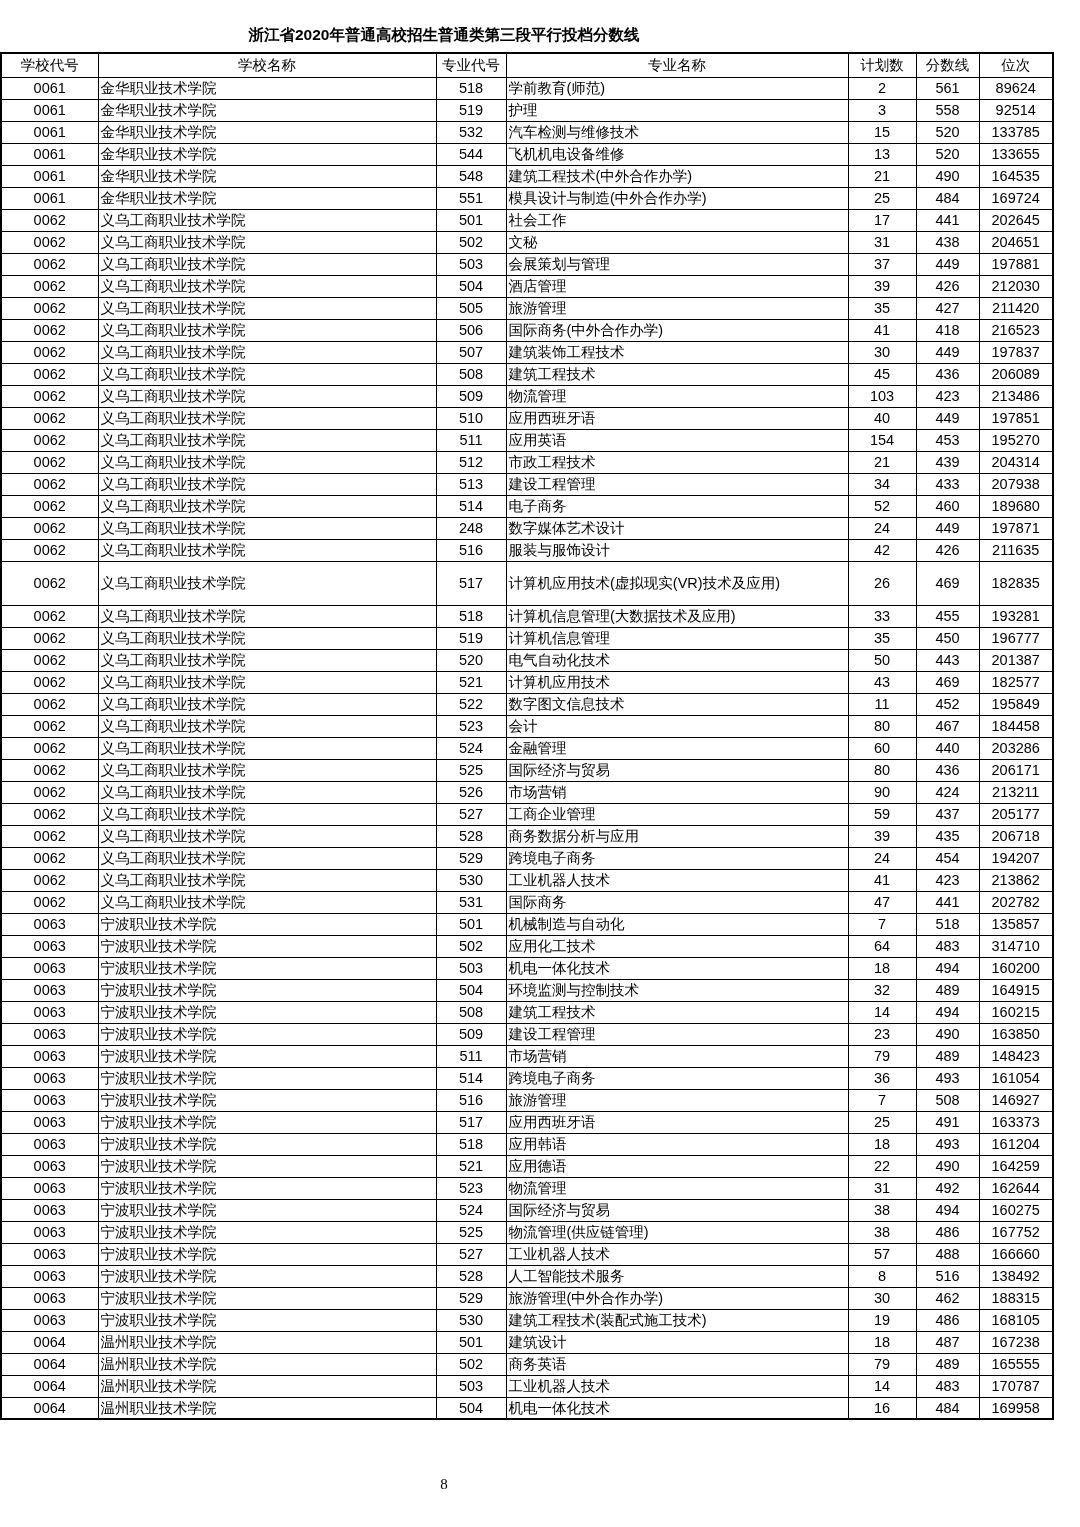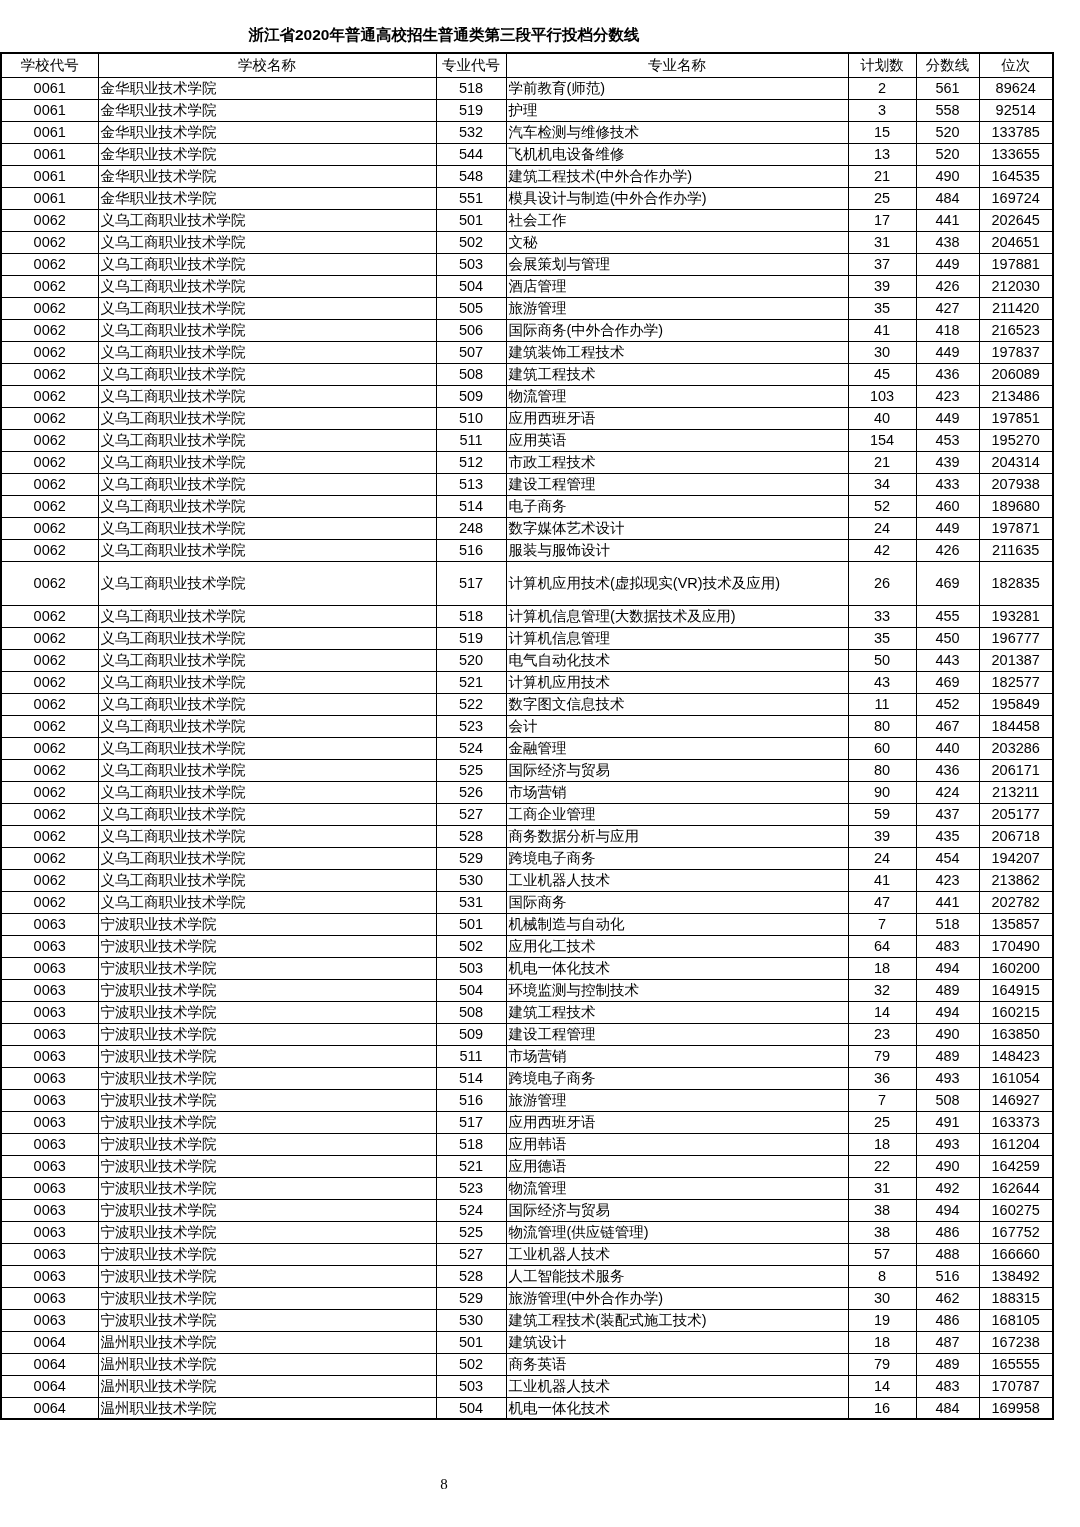--- a/index.html
+++ b/index.html
@@ -444,21 +444,21 @@
           <td class="c-score">518</td>
           <td class="c-rank">135857</td>
         </tr>
         <tr>
           <td class="c-code">0063</td>
           <td class="c-school">宁波职业技术学院</td>
           <td class="c-major-no">502</td>
           <td class="c-major">应用化工技术</td>
           <td class="c-plan">64</td>
           <td class="c-score">483</td>
-          <td class="c-rank">170490</td>
+          <td class="c-rank">314710</td>
         </tr>
         <tr>
           <td class="c-code">0063</td>
           <td class="c-school">宁波职业技术学院</td>
           <td class="c-major-no">503</td>
           <td class="c-major">机电一体化技术</td>
           <td class="c-plan">18</td>
           <td class="c-score">494</td>
           <td class="c-rank">160200</td>
         </tr>

